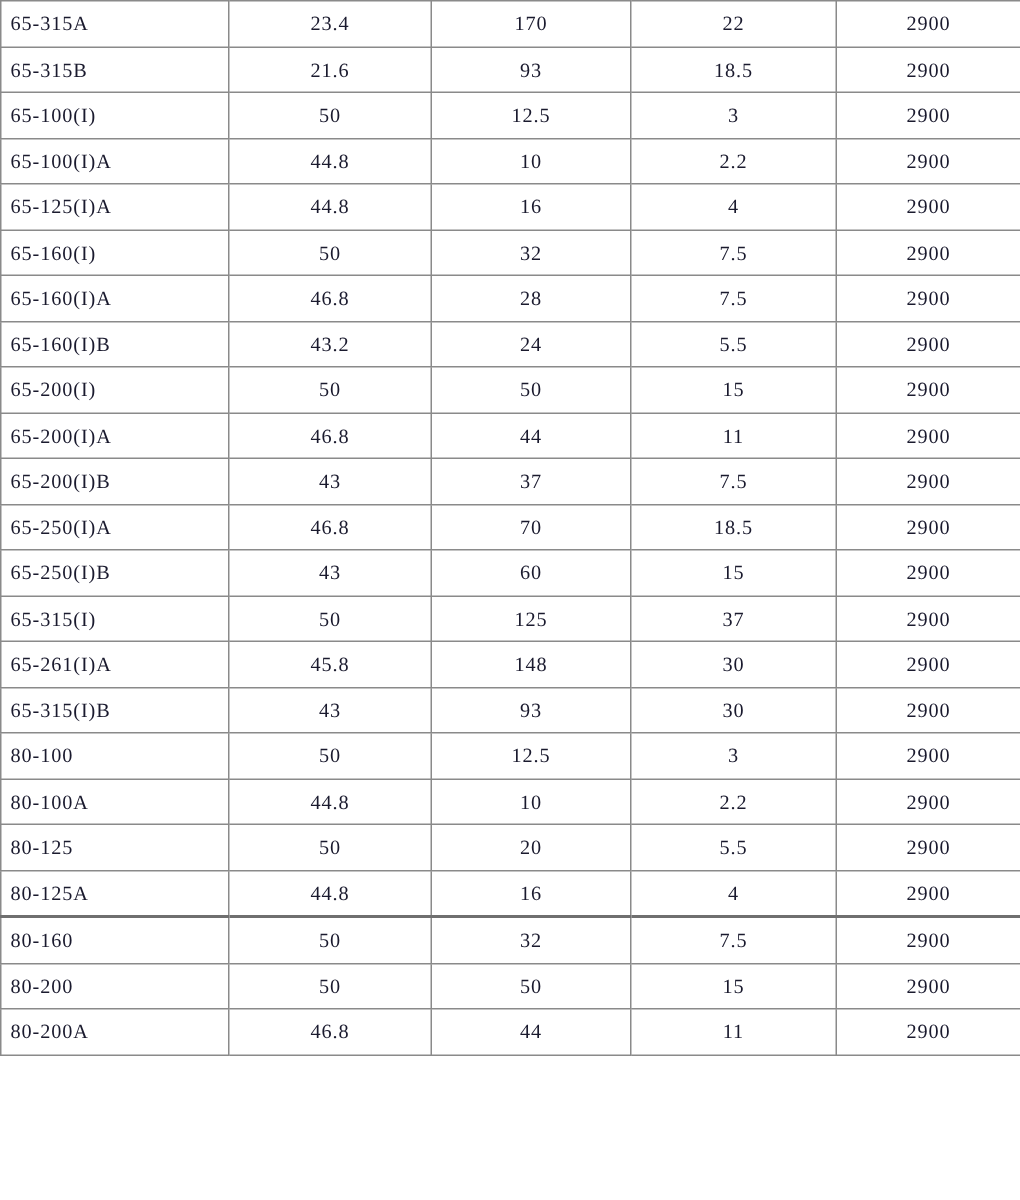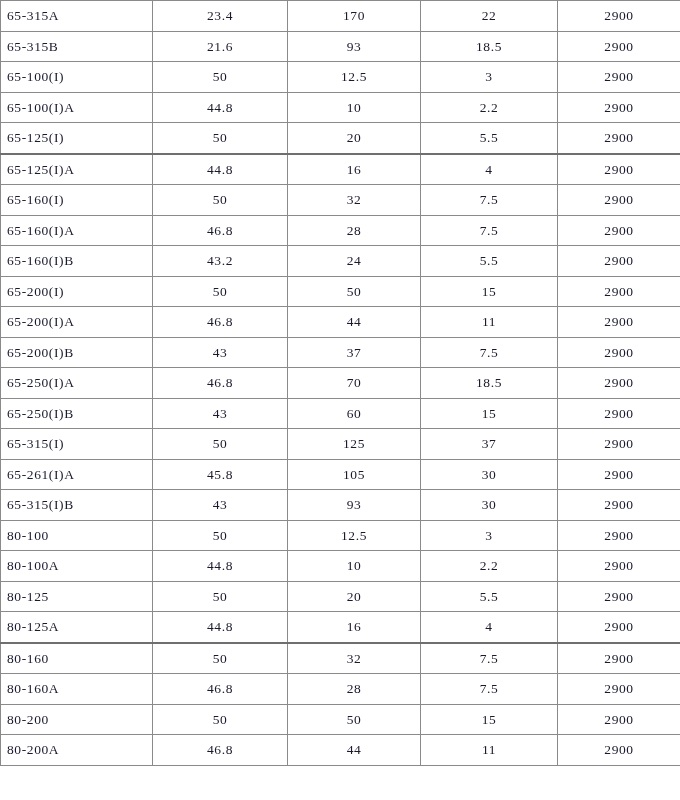--- a/index.html
+++ b/index.html
@@ -83,27 +83,20 @@
         <td class="num">3</td>
         <td class="num">2900</td>
       </tr>
       <tr>
         <td class="model">65-100(I)A</td>
         <td class="num">44.8</td>
         <td class="num">10</td>
         <td class="num">2.2</td>
         <td class="num">2900</td>
       </tr>
-      <tr class="thick-bottom">
-        <td class="model">65-125(I)</td>
-        <td class="num">50</td>
-        <td class="num">20</td>
-        <td class="num">5.5</td>
-        <td class="num">2900</td>
-      </tr>
       <tr>
         <td class="model">65-125(I)A</td>
         <td class="num">44.8</td>
         <td class="num">16</td>
         <td class="num">4</td>
         <td class="num">2900</td>
       </tr>
       <tr>
         <td class="model">65-160(I)</td>
         <td class="num">50</td>
@@ -163,21 +156,21 @@
       <tr>
         <td class="model">65-315(I)</td>
         <td class="num">50</td>
         <td class="num">125</td>
         <td class="num">37</td>
         <td class="num">2900</td>
       </tr>
       <tr>
         <td class="model">65-261(I)A</td>
         <td class="num">45.8</td>
-        <td class="num">105</td>
+        <td class="num">148</td>
         <td class="num">30</td>
         <td class="num">2900</td>
       </tr>
       <tr>
         <td class="model">65-315(I)B</td>
         <td class="num">43</td>
         <td class="num">93</td>
         <td class="num">30</td>
         <td class="num">2900</td>
       </tr>
@@ -210,27 +203,20 @@
         <td class="num">2900</td>
       </tr>
       <tr>
         <td class="model">80-160</td>
         <td class="num">50</td>
         <td class="num">32</td>
         <td class="num">7.5</td>
         <td class="num">2900</td>
       </tr>
       <tr>
-        <td class="model">80-160A</td>
-        <td class="num">46.8</td>
-        <td class="num">28</td>
-        <td class="num">7.5</td>
-        <td class="num">2900</td>
-      </tr>
-      <tr>
         <td class="model">80-200</td>
         <td class="num">50</td>
         <td class="num">50</td>
         <td class="num">15</td>
         <td class="num">2900</td>
       </tr>
       <tr>
         <td class="model">80-200A</td>
         <td class="num">46.8</td>
         <td class="num">44</td>

